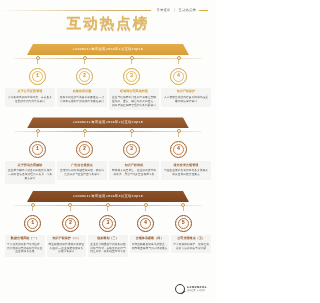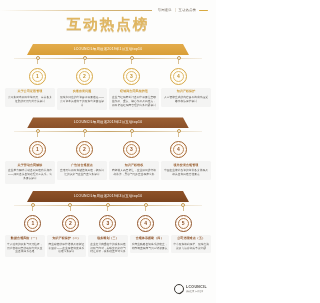--- a/index.html
+++ b/index.html
@@ -9,20 +9,21 @@
     background:#ffffff;
     font-family:"Liberation Sans","DejaVu Sans",sans-serif;
     overflow:hidden;
     position:relative;
   }
   .page{
     width:216px;height:303px;
     position:relative;
     box-sizing:border-box;
     background:#fdfdfc;
+    font-family:Liberation Mono, monospace;
   }
 
   
   .topbar{
     display:flex;align-items:center;justify-content:flex-end;
     gap:3px;
     padding:9px 8px 0 0;
     height:12px;
     box-sizing:border-box;
   }

